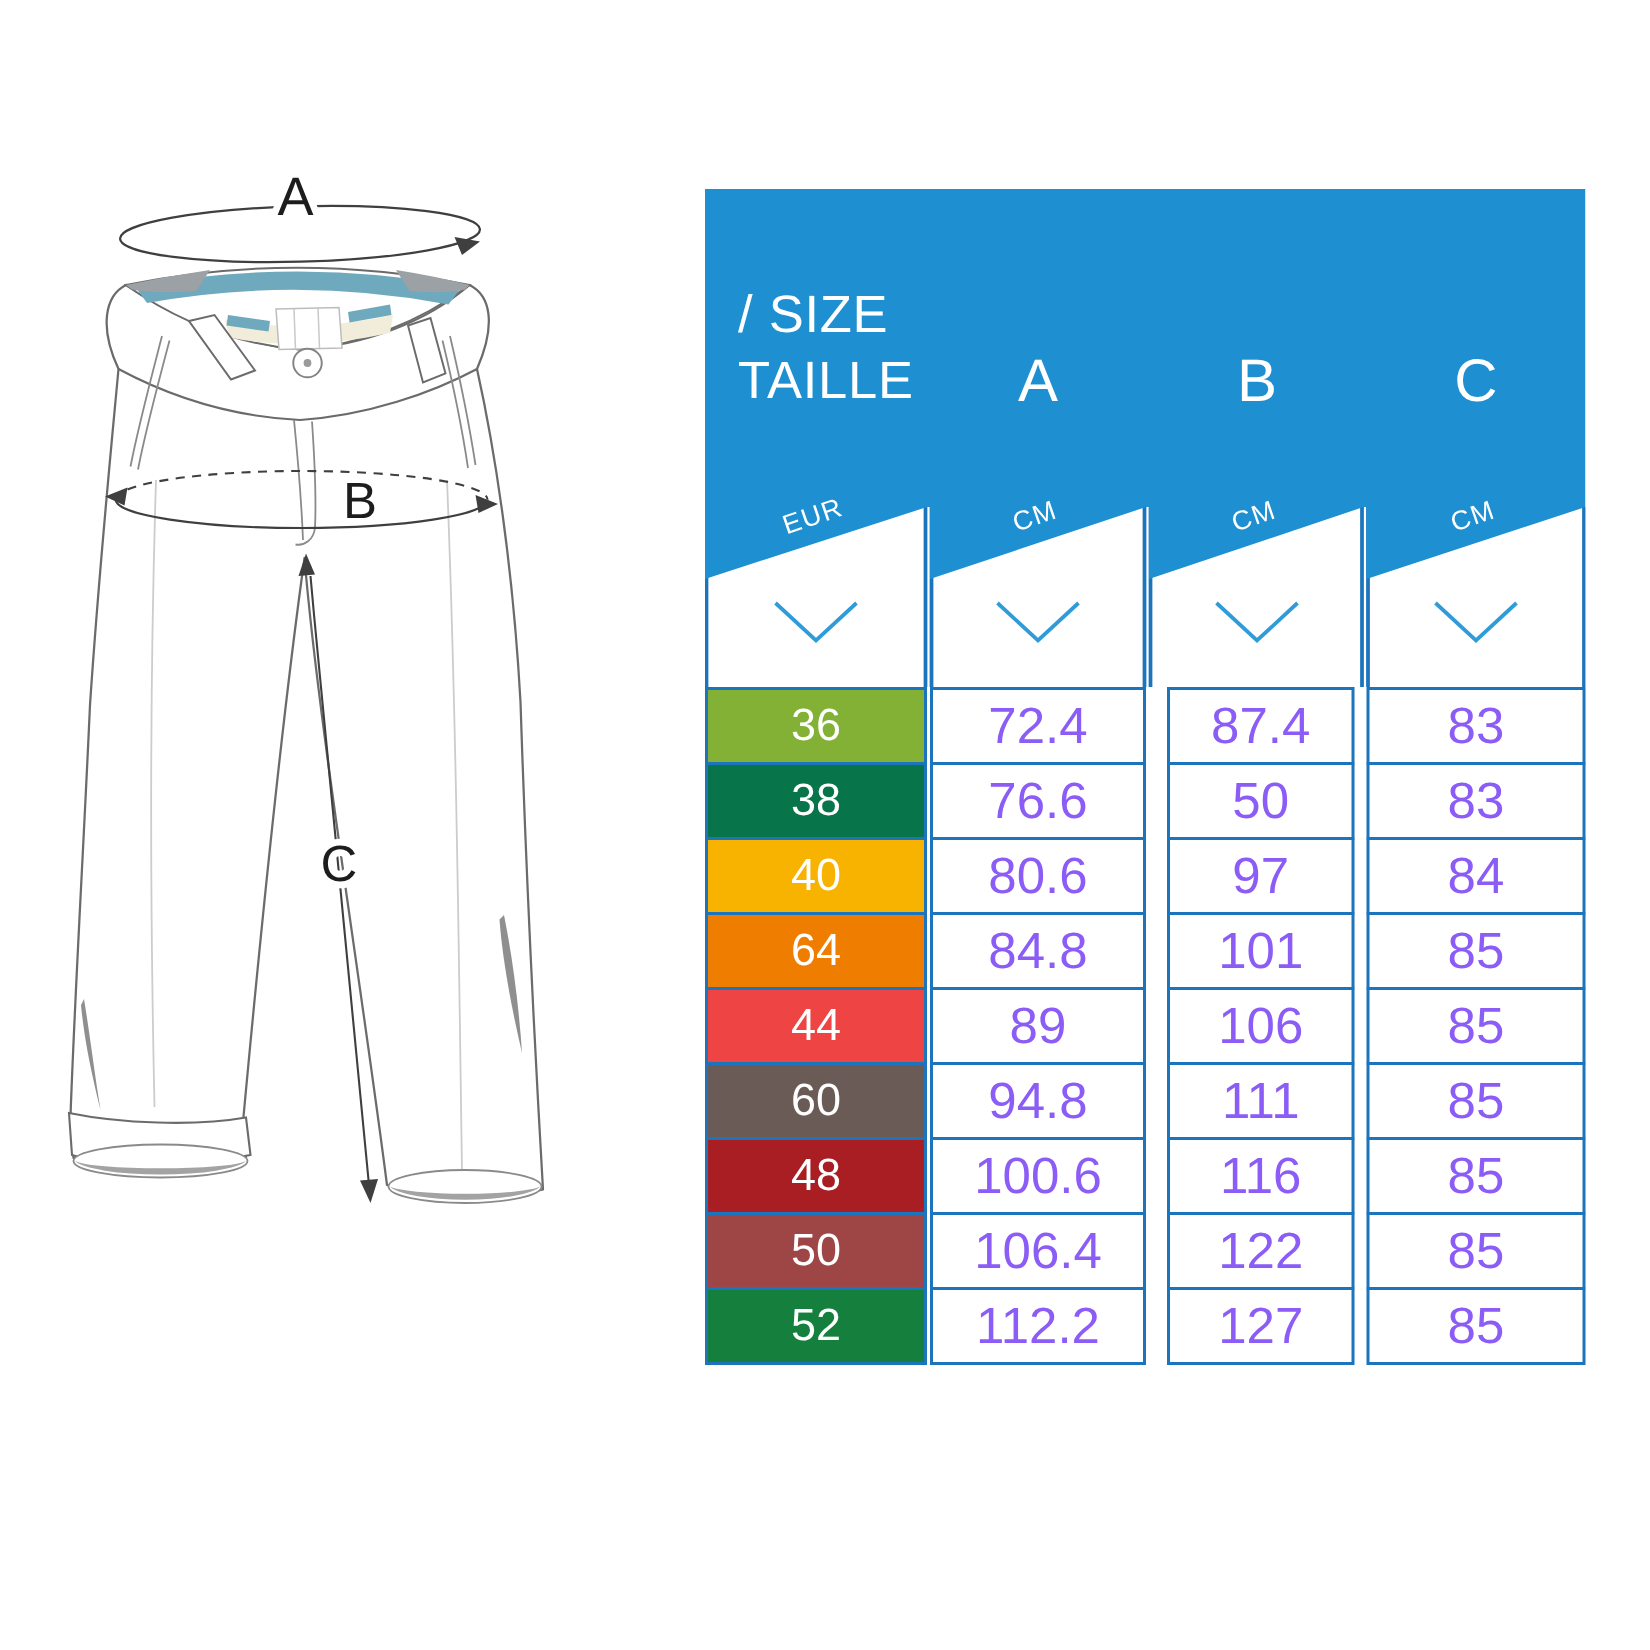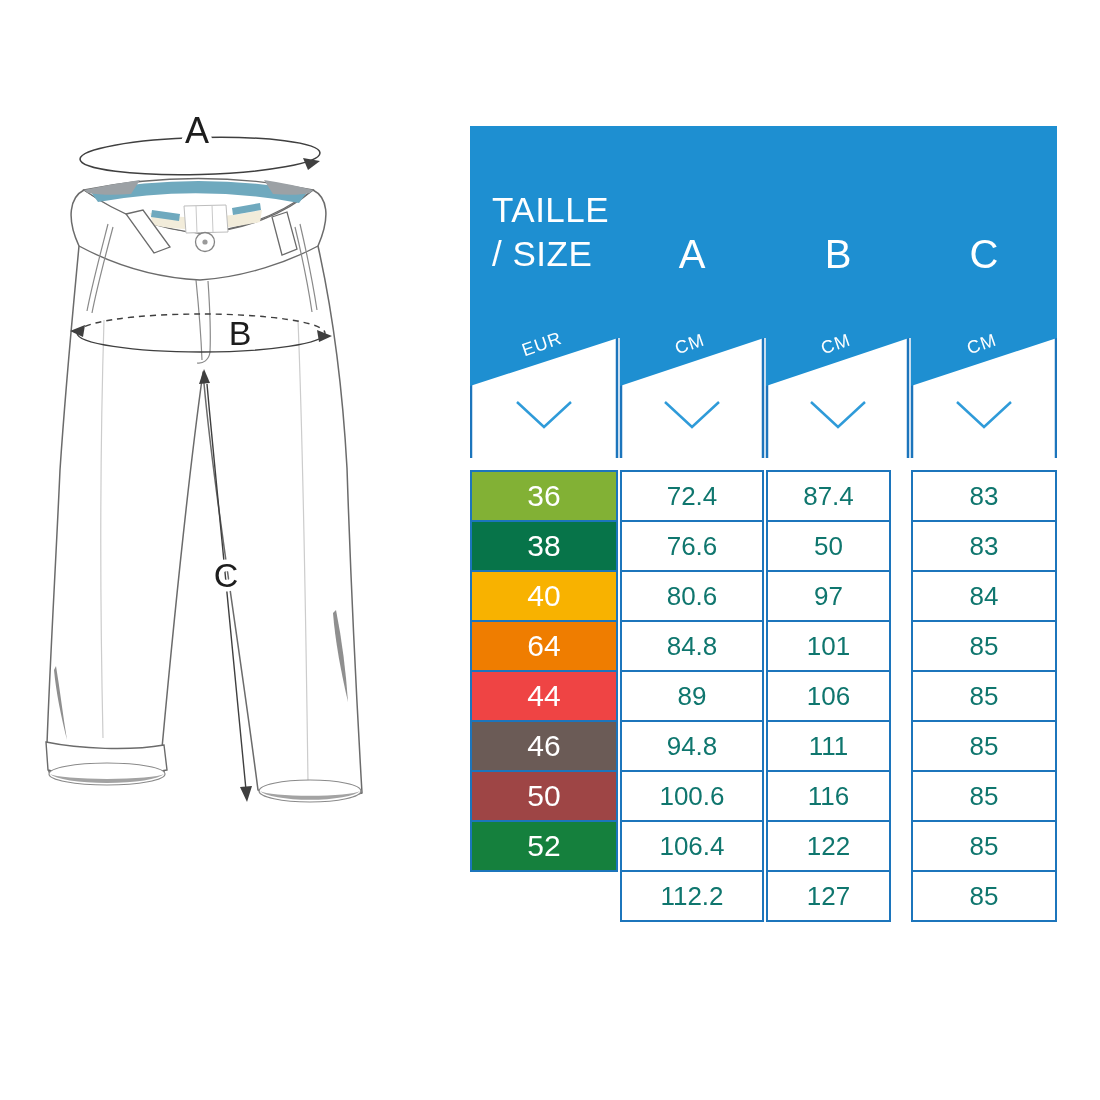--- a/index.html
+++ b/index.html
@@ -9,23 +9,23 @@
   .size-table{position:absolute;left:470px;top:126px;width:587px;height:807px;}
   .header-svg{position:absolute;left:0;top:0;width:587px;height:332px;}
   .tbl-title{position:absolute;left:22px;top:62px;color:#fff;font-size:35px;line-height:44px;
              letter-spacing:.5px;white-space:nowrap;}
   .col-letter{position:absolute;top:106px;width:80px;text-align:center;color:#fff;font-size:40px;}
   .unit-label{position:absolute;top:208px;width:90px;text-align:center;color:#fff;font-size:18px;
               letter-spacing:1px;transform:rotate(-19deg);}
   .grid-col{position:absolute;top:332px;}
   .cell{box-sizing:border-box;height:52px;margin-top:-2px;display:flex;align-items:center;
         justify-content:center;border:2px solid #1C75BC;}
-  .cell:first-child{margin-top:12px;}
+  .cell:first-child{margin-top:0;}
   .size-cell{color:#fff;font-size:30px;}
-  .data-cell{background:#fff;color:#0f766e;font-size:26px;}
+  .data-cell{background:#fff;color:#8b5cf6;font-size:34px;}
   
   .pants-svg{position:absolute;left:0;top:0;width:470px;height:1000px;}
   .meas-label{font-family:"Liberation Sans",sans-serif;fill:#1d1d1d;
               paint-order:stroke;stroke:#ffffff;stroke-width:9px;stroke-linejoin:round;}
 </style>
 </head>
 <body>
 
 <div class="canvas">
 
@@ -126,56 +126,57 @@
       <polygon fill="#1E8FD1" points="0,0 587,0 587,212 441,260 441,212 439,212 296,260 296,212 294,212 150,260 150,212 148,212 0,260"></polygon>
       <g fill="none" stroke="#2F9BD9" stroke-width="2.5">
         <polyline points="47,276 74,301 101,276"></polyline>
         <polyline points="195,276 222,301 249,276"></polyline>
         <polyline points="341,276 368,301 395,276"></polyline>
         <polyline points="487,276 514,301 541,276"></polyline>
       </g>
     </svg>
 
     <div class="tbl-title">
+      <div>/ SIZE</div>
       <div>TAILLE</div>
-      <div>/ SIZE</div>
     </div>
     <div class="col-letter" style="left:182px">A</div>
     <div class="col-letter" style="left:328px">B</div>
     <div class="col-letter" style="left:474px">C</div>
 
     <div class="unit-label" style="left:27px">EUR</div>
     <div class="unit-label" style="left:175px">CM</div>
     <div class="unit-label" style="left:321px">CM</div>
     <div class="unit-label" style="left:467px">CM</div>
 
     <div class="grid-col" style="left:0;width:148px">
       <div class="cell size-cell" style="background-color: rgb(130, 177, 53);">36</div>
       <div class="cell size-cell" style="background-color: rgb(7, 116, 73);">38</div>
       <div class="cell size-cell" style="background-color: rgb(248, 178, 0);">40</div>
       <div class="cell size-cell" style="background-color: rgb(239, 125, 0);">64</div>
       <div class="cell size-cell" style="background-color: #ef4444;">44</div>
-      <div class="cell size-cell" style="background-color: rgb(107, 91, 86);">46</div>
+      <div class="cell size-cell" style="background-color: rgb(107, 91, 86);">60</div>
+      <div class="cell size-cell" style="background-color: rgb(169, 30, 35);">48</div>
       <div class="cell size-cell" style="background-color: rgb(158, 69, 69);">50</div>
       <div class="cell size-cell" style="background-color: #15803d;">52</div>
     </div>
 
     <div class="grid-col" style="left:150px;width:144px">
       <div class="cell data-cell">72.4</div>
       <div class="cell data-cell">76.6</div>
       <div class="cell data-cell">80.6</div>
       <div class="cell data-cell">84.8</div>
       <div class="cell data-cell">89</div>
       <div class="cell data-cell">94.8</div>
       <div class="cell data-cell">100.6</div>
       <div class="cell data-cell">106.4</div>
       <div class="cell data-cell">112.2</div>
     </div>
 
-    <div class="grid-col" style="left:296px;width:125px">
+    <div class="grid-col" style="left:308px;width:125px">
       <div class="cell data-cell">87.4</div>
       <div class="cell data-cell">50</div>
       <div class="cell data-cell">97</div>
       <div class="cell data-cell">101</div>
       <div class="cell data-cell">106</div>
       <div class="cell data-cell">111</div>
       <div class="cell data-cell">116</div>
       <div class="cell data-cell">122</div>
       <div class="cell data-cell">127</div>
     </div>

